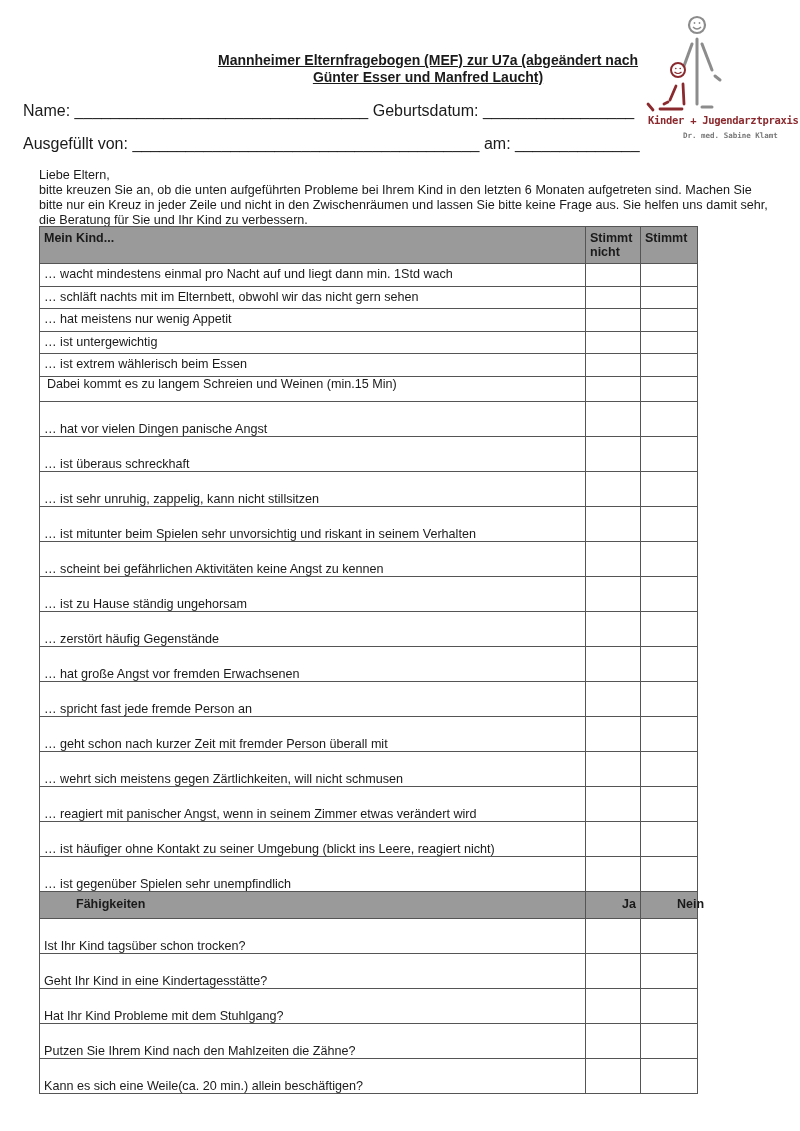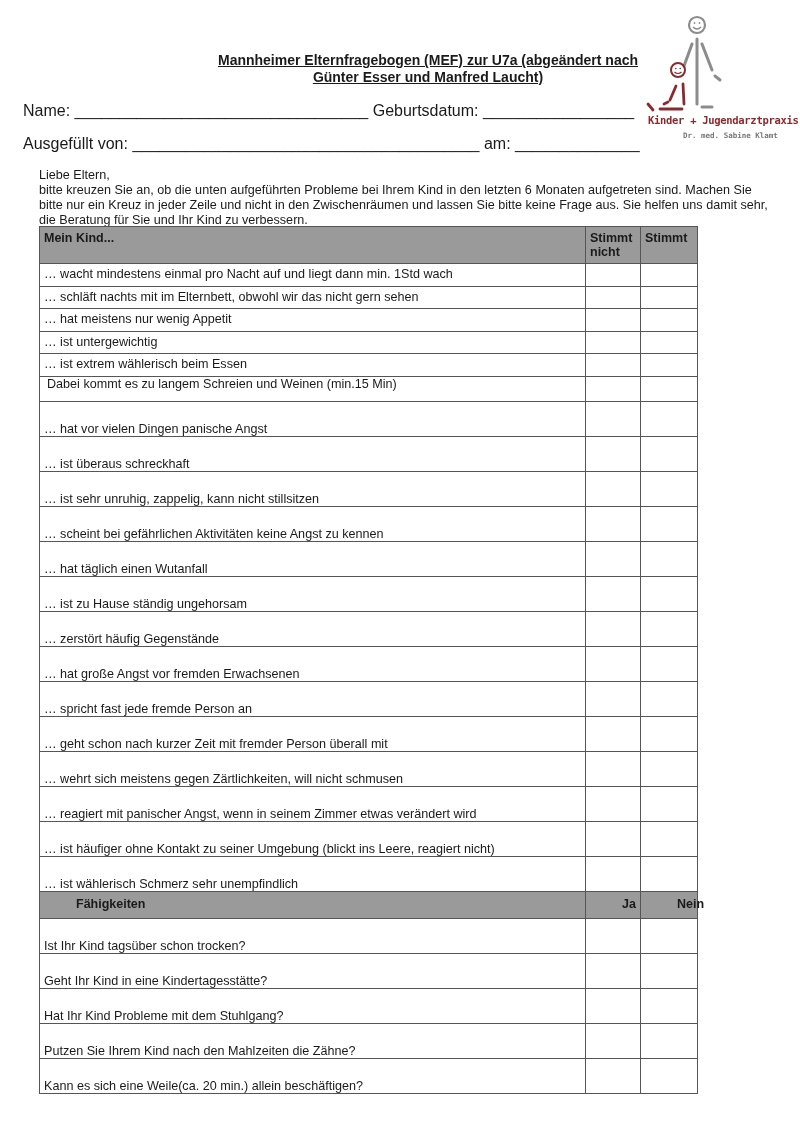--- a/index.html
+++ b/index.html
@@ -131,30 +131,30 @@
         <td>… ist überaus schreckhaft</td>
         <td class="box"></td>
         <td class="box"></td>
       </tr>
       <tr class="lg">
         <td>… ist sehr unruhig, zappelig, kann nicht stillsitzen</td>
         <td class="box"></td>
         <td class="box"></td>
       </tr>
       <tr class="lg">
+        <td>… ist mitunter beim Spielen sehr unvorsichtig und riskant in seinem Verhalten</td>
+        <td class="box"></td>
+        <td class="box"></td>
+      </tr>
+      <tr class="lg">
         <td>… scheint bei gefährlichen Aktivitäten keine Angst zu kennen</td>
         <td class="box"></td>
         <td class="box"></td>
       </tr>
       <tr class="lg">
-        <td>… hat täglich einen Wutanfall</td>
-        <td class="box"></td>
-        <td class="box"></td>
-      </tr>
-      <tr class="lg">
         <td>… ist zu Hause ständig ungehorsam</td>
         <td class="box"></td>
         <td class="box"></td>
       </tr>
       <tr class="lg">
         <td>… zerstört häufig Gegenstände</td>
         <td class="box"></td>
         <td class="box"></td>
       </tr>
       <tr class="lg">
@@ -181,21 +181,21 @@
         <td>… reagiert mit panischer Angst, wenn in seinem Zimmer etwas verändert wird</td>
         <td class="box"></td>
         <td class="box"></td>
       </tr>
       <tr class="lg">
         <td>… ist häufiger ohne Kontakt zu seiner Umgebung (blickt ins Leere, reagiert nicht)</td>
         <td class="box"></td>
         <td class="box"></td>
       </tr>
       <tr class="lg">
-        <td>… ist wählerisch Schmerz sehr unempfindlich</td>
+        <td>… ist gegenüber Spielen sehr unempfindlich</td>
         <td class="box"></td>
         <td class="box"></td>
       </tr>
       <tr class="hdr2">
         <th>Fähigkeiten</th>
         <th>Ja</th>
         <th>Nein</th>
       </tr>
       <tr class="lg">
         <td>Ist Ihr Kind tagsüber schon trocken?</td>

